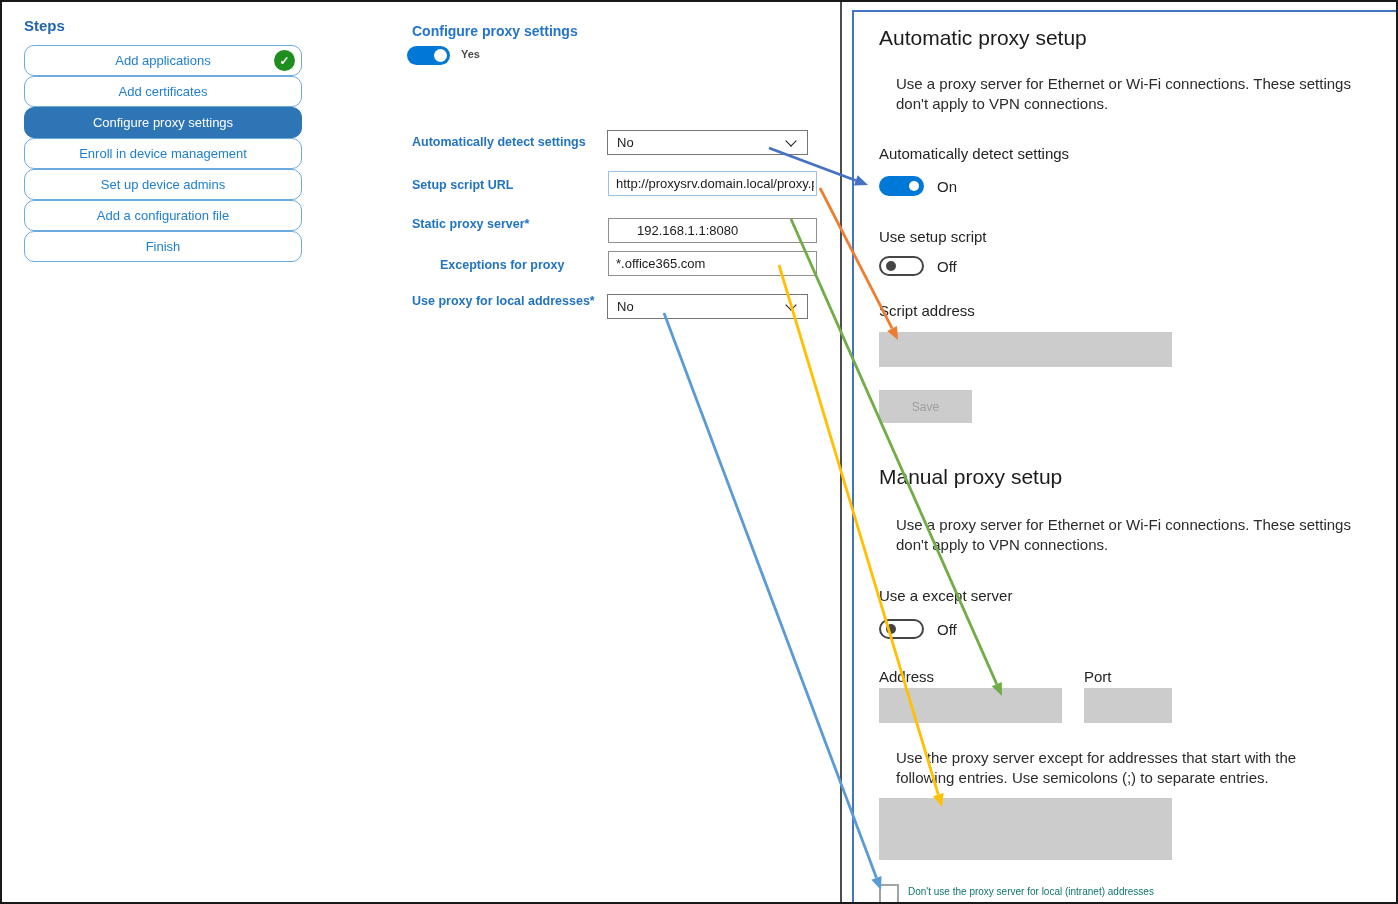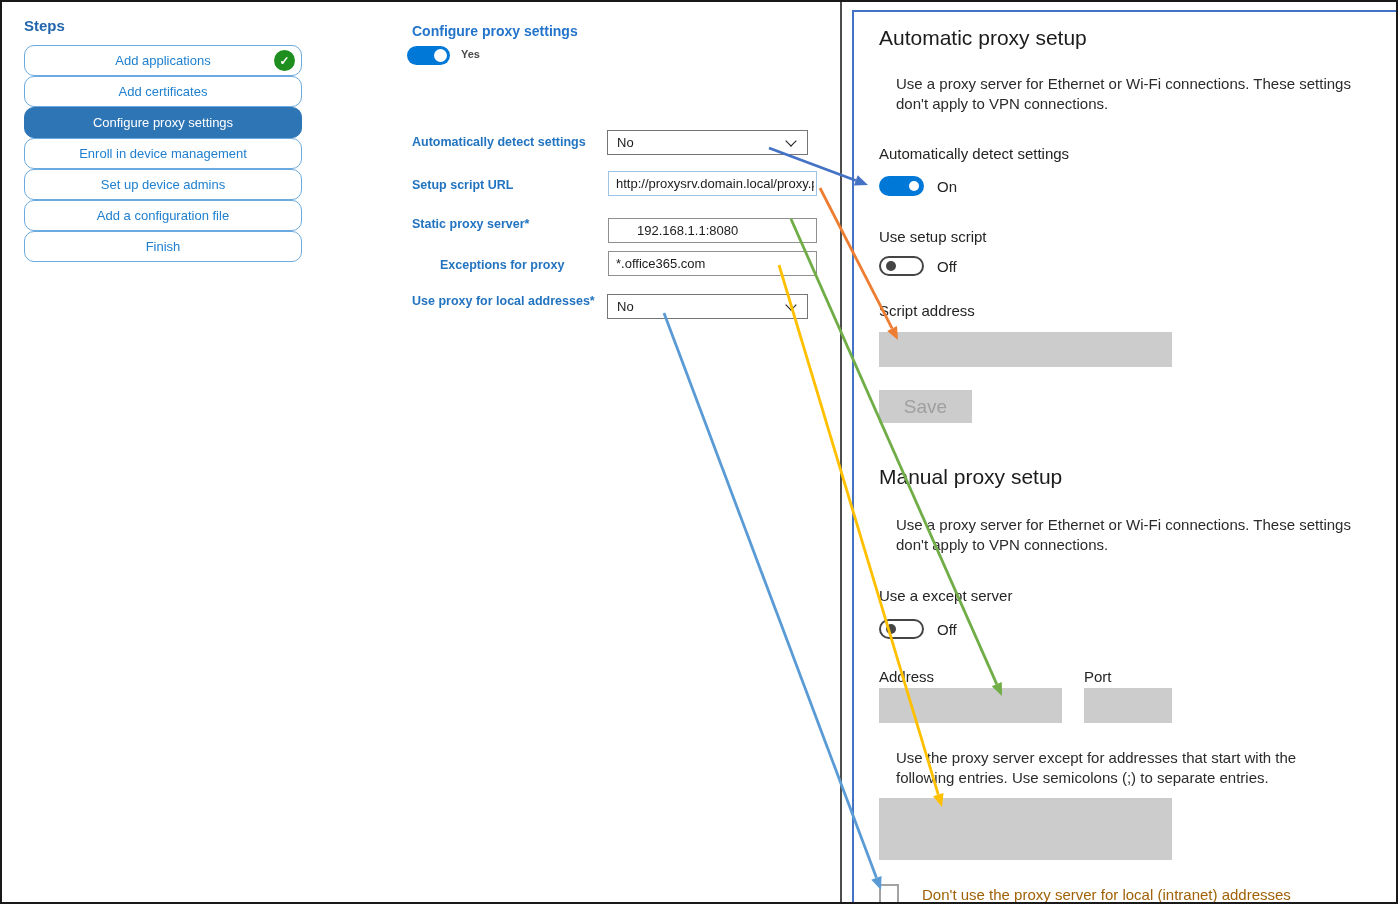--- a/index.html
+++ b/index.html
@@ -65,25 +65,25 @@
   .toggle-on .knob { position:absolute; right:5px; top:5px; width:10px; height:10px; border-radius:50%; background:#fff; }
   .toggle-off {
     position:absolute; left:25px; width:45px; height:20px; border-radius:10px; background:#fff;
     border:2px solid #454545; cursor:pointer;
   }
   .toggle-off .knob { position:absolute; left:5px; top:3px; width:10px; height:10px; border-radius:50%; background:#454545; }
   .toggle-state { position:absolute; font-size:15px; color:#252423; left:83px; }
   .gray-box { position:absolute; background:#cccccc; }
   .save-btn {
     position:absolute; left:25px; width:93px; height:33px; background:#cccccc; border:none;
-    color:#9f9f9f; font-size:19px; font-family:"Liberation Sans", sans-serif;
+    color:#9f9f9f; font-size:12px; font-family:"Liberation Sans", sans-serif;
   }
   .wp-checkrow { position:absolute; left:25px; display:flex; align-items:flex-start; }
   .wp-checkbox { width:20px; height:20px; border:2px solid #a3a3a3; background:#fff; flex:0 0 auto; cursor:pointer; }
-  .wp-checklabel { margin-left:23px; font-size:15px; color:#a16207; padding-top:2px; }
+  .wp-checklabel { margin-left:9px; font-size:10px; color:#0f766e; padding-top:2px; }
   
   .arrows { position:absolute; left:0; top:0; width:1398px; height:904px; pointer-events:none; z-index:40; }
 </style>
 </head>
 <body>
 
 <div class="page">
 
   <svg class="arrows" viewBox="0 0 1398 904">
       <line x1="767" y1="146" x2="853.8226732253379" y2="178.44887787209598" stroke="#4472c4" stroke-width="2.8"></line>

